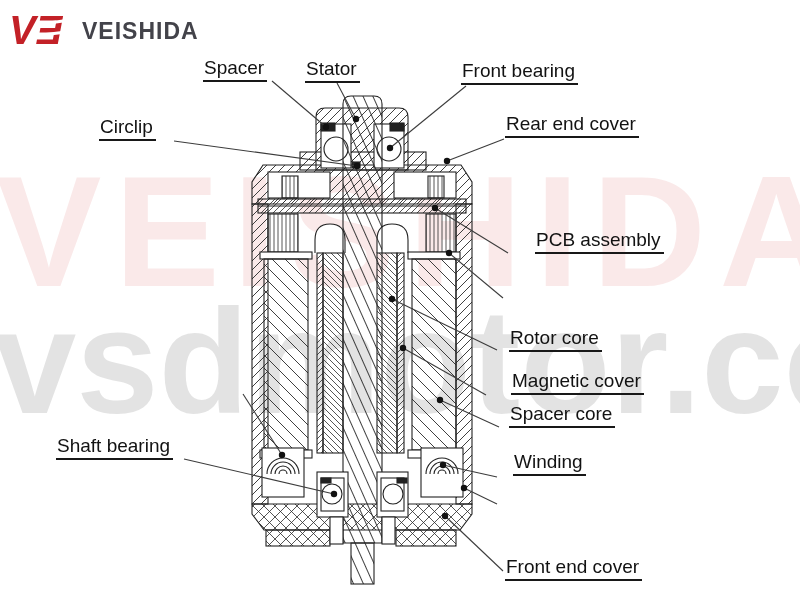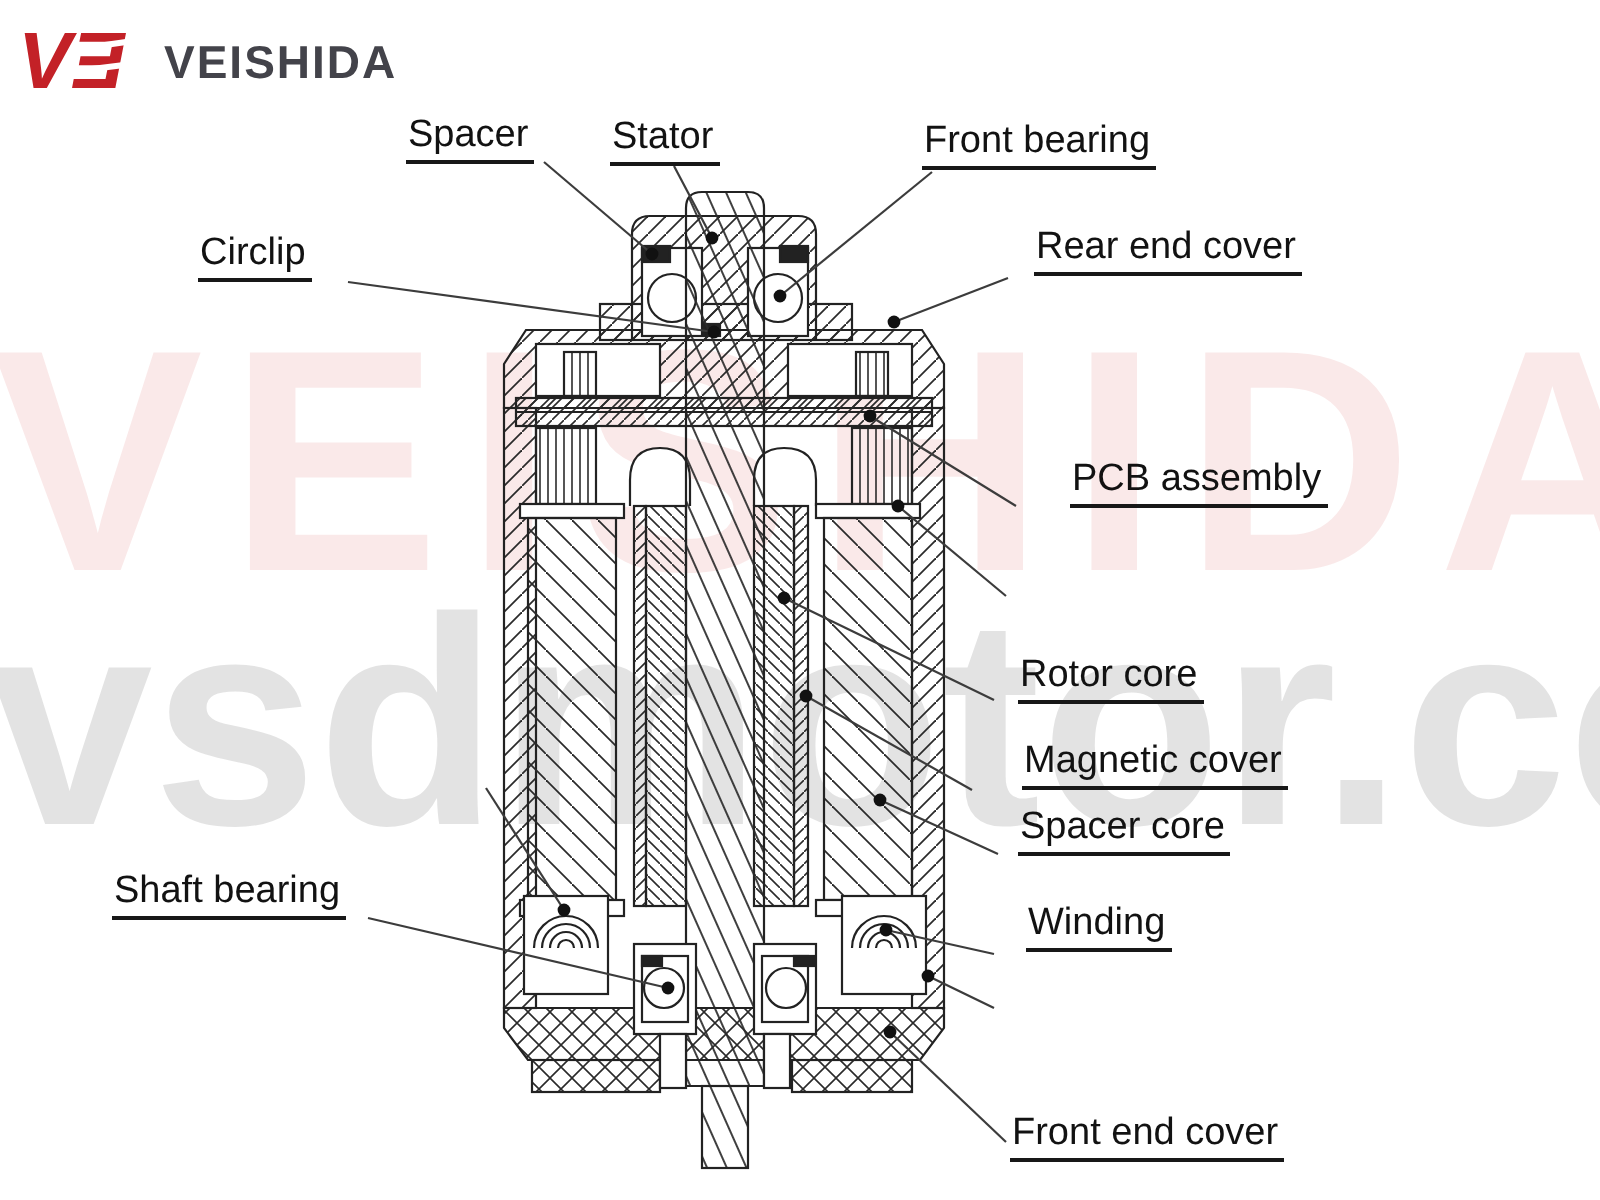--- a/index.html
+++ b/index.html
@@ -188,21 +188,21 @@
       <circle cx="445" cy="516" r="3.2"></circle>
         <circle cx="282" cy="455" r="3.2"></circle>
       <circle cx="334" cy="494" r="3.2"></circle>
     </g>
   </svg>
 
   <div class="plabel" style="left:203px;top:57px;">Spacer</div>
   <div class="plabel" style="left:305px;top:58px;">Stator</div>
   <div class="plabel" style="left:461px;top:60px;">Front bearing</div>
   <div class="plabel" style="left:99px;top:116px;">Circlip</div>
-  <div class="plabel" style="left:505px;top:113px;margin-left:12px;">Rear end cover</div>
+  <div class="plabel" style="left:505px;top:113px;">Rear end cover</div>
   <div class="plabel" style="left:511px;top:229px;margin-left:24px;">PCB assembly</div>
   <div class="plabel" style="left:509px;top:327px;text-align:center;">Rotor core</div>
   <div class="plabel" style="left:511px;top:370px;">Magnetic cover</div>
   <div class="plabel" style="left:509px;top:403px;">Spacer core</div>
   <div class="plabel" style="left:513px;top:451px;">Winding</div>
   <div class="plabel" style="left:505px;top:556px;">Front end cover</div>
   <div class="plabel" style="left:56px;top:435px;">Shaft bearing</div>
 
 </div>
 

